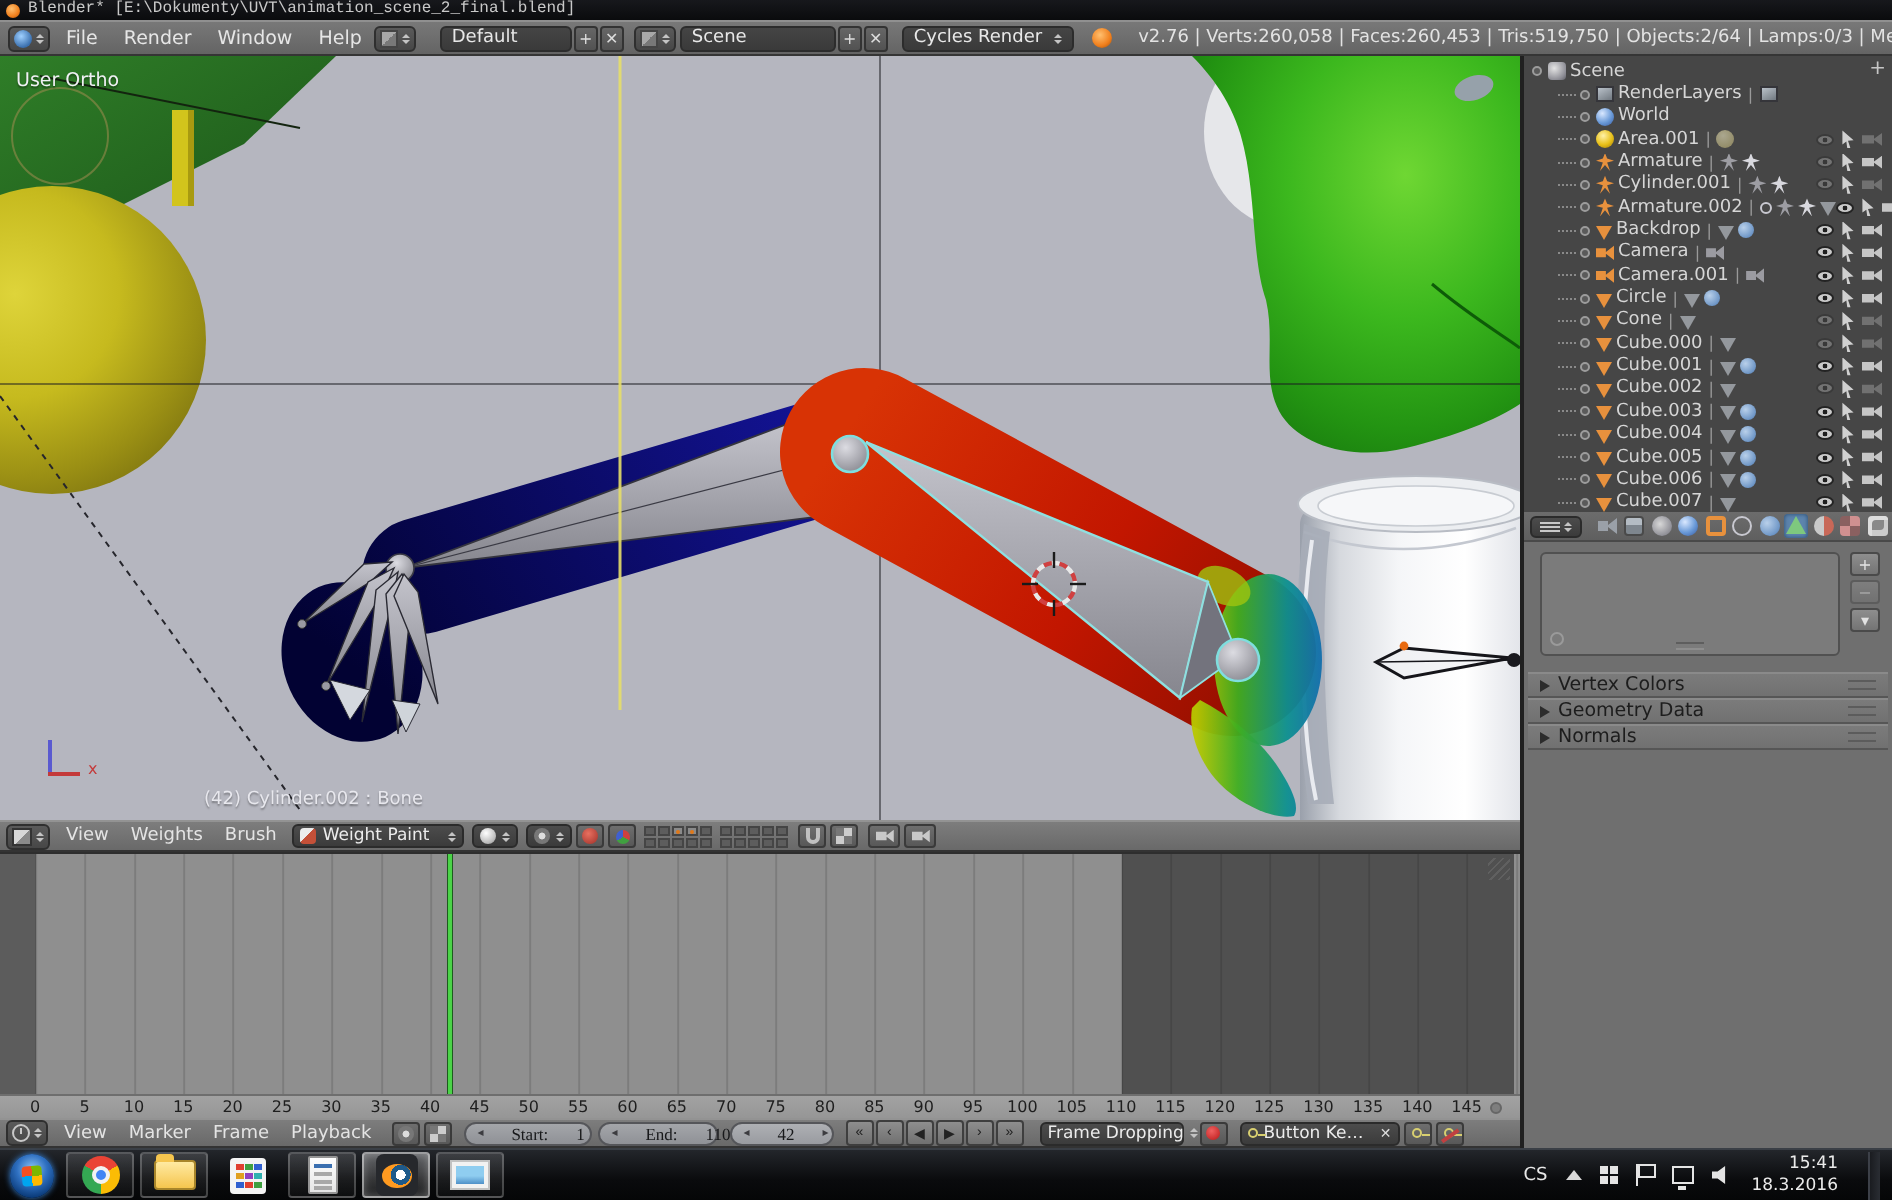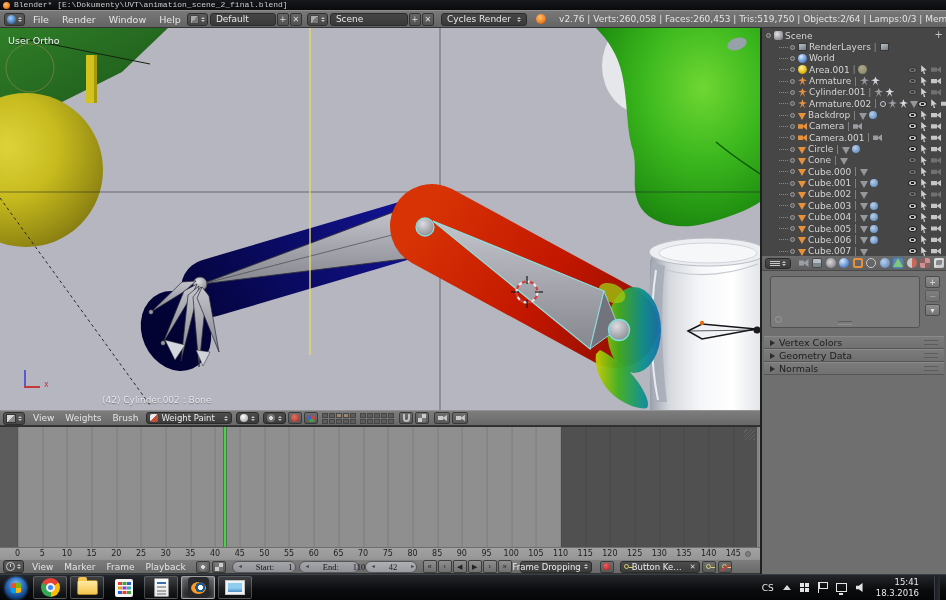--- a/index.html
+++ b/index.html
@@ -43,21 +43,21 @@
   .axisw .axl{position:absolute;left:26px;top:12px;color:#c43a3a;font-size:8px;}
 
   
   .vheader,.theader{position:absolute;left:0;width:760px;background:linear-gradient(#7d7d7d,#696969);
     border-top:1px solid #939393;border-bottom:1px solid #333;display:flex;align-items:center;padding:0 3px;}
   .vheader{top:410px;height:16px;}
   .theader{top:559px;height:15px;}
   .hmenus{display:flex;gap:11px;margin:0 8px;}
   .hmenu{font-size:9px;color:#e4e4e4;white-space:nowrap;}
   .ddark{height:12px;background:linear-gradient(#4c4c4c,#3b3b3b);border:1px solid #2b2b2b;border-radius:3px;
-    display:flex;align-items:center;gap:3px;padding:0 3px;color:#ececec;font-size:8.5px;white-space:nowrap;flex:none;justify-content:flex-end;}
+    display:flex;align-items:center;gap:3px;padding:0 3px;color:#ececec;font-size:8.5px;white-space:nowrap;flex:none;}
   .brushico{width:8px;height:8px;border-radius:2px;background:linear-gradient(135deg,#ececec 45%,#c45038 45%);}
   .sphereico{width:8px;height:8px;border-radius:50%;background:radial-gradient(circle at 38% 32%,#fff,#bdbdbd 65%,#8a8a8a);}
   .pivotico{width:8px;height:8px;border-radius:50%;background:radial-gradient(circle at 50% 50%,#ddd 30%,#777 32%,#777);}
   .minibtn{width:14px;height:12px;background:linear-gradient(#6e6e6e,#585858);border:1px solid #3a3a3a;border-radius:2px;
     display:flex;align-items:center;justify-content:center;margin-left:2px;flex:none;}
   .manipdot{width:7px;height:7px;border-radius:50%;background:conic-gradient(#d04040 0 33%,#40a040 0 66%,#4060d0 0);}
   .maskico{width:8px;height:8px;border-radius:50%;background:radial-gradient(circle at 40% 35%,#e87060,#a03028);}
   .checkico{width:8px;height:8px;background:conic-gradient(#ccc 0 25%,#777 0 50%,#ccc 0 75%,#777 0);}
   .lgrid{display:grid;grid-template-columns:repeat(5,6px);grid-auto-rows:5px;gap:1px;margin-left:4px;flex:none;}
   .lgrid i{background:#5d5d5d;border:1px solid #454545;display:block;}
@@ -229,21 +229,21 @@
         <span class="mitem">Window</span>
         <span class="mitem">Help</span>
       </div>
     <div class="ebtn">
       <span class="icox"></span>
       <span class="updn">
           <i class="u"></i>
           <i class="d"></i>
         </span>
     </div>
-    <div class="field" style="width:66px;margin-left:2px;">
+    <div class="field" style="width:66px;margin-left:12px;">
       <span>Default</span>
     </div>
     <div class="sqbtn">
         <span>+</span>
       </div>
     <div class="sqbtn">
         <span>✕</span>
       </div>
     <div class="ebtn" style="margin-left:5px;">
       <span class="icox"></span>

